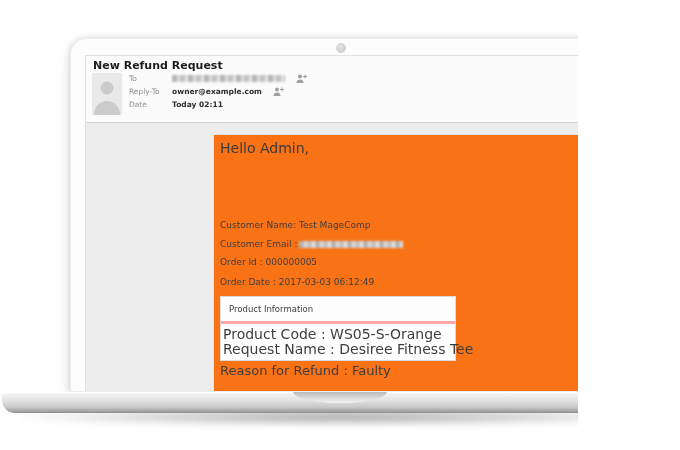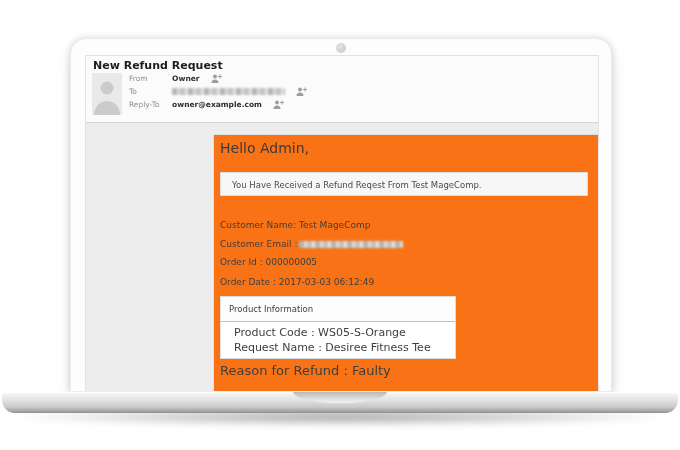--- a/index.html
+++ b/index.html
@@ -1,16 +1,16 @@
 <!DOCTYPE html>
 <html><head>
 <meta charset="utf-8">
 <style>
   html,body{margin:0;padding:0;background:#ffffff;}
-  .stage{position:relative;width:680px;height:450px;overflow:hidden;
+  .stage{position:relative;width:578px;height:450px;overflow:hidden;
          font-family:"DejaVu Sans","Liberation Sans",sans-serif;}
 
   
   .floor-shadow{position:absolute;left:18px;top:408px;width:644px;height:18px;
     background:radial-gradient(ellipse at center, rgba(0,0,0,0.34) 0%, rgba(0,0,0,0.14) 45%, rgba(0,0,0,0) 74%);
     filter:blur(3px);z-index:0;}
   .lid{position:absolute;left:70px;top:38px;width:542px;height:354px;
     background:#fdfdfd;border-radius:16px 16px 0 0;z-index:1;
     box-shadow:0 0 7px rgba(0,0,0,0.14), 0 8px 16px rgba(0,0,0,0.10);
     border:1px solid #ececec;box-sizing:border-box;}
@@ -45,23 +45,23 @@
   .email-body{position:absolute;left:0;top:67px;right:0;bottom:0;background:#ededed;}
   .panel{position:absolute;left:127px;top:11px;width:386px;bottom:-2px;background:#f97316;
     border:1px solid #e2e2e2;box-sizing:border-box;}
   .greeting{position:absolute;left:6px;top:5px;font-size:14px;color:#3a3a3a;}
   .notice{position:absolute;left:6px;top:37px;width:368px;height:24px;line-height:24px;
     background:#f7f7f7;border:1px solid #dcdcdc;box-sizing:border-box;
     font-size:8.5px;color:#4a4a4a;padding-left:11px;white-space:nowrap;overflow:hidden;}
   .detail{position:absolute;left:6px;font-size:9px;color:#3e3e3e;white-space:nowrap;line-height:12px;}
   .d0{top:84px;} .d1{top:103px;} .d2{top:121px;} .d3{top:141px;}
   .ptable{position:absolute;left:6px;top:161px;width:236px;border:1px solid #dcdcdc;box-sizing:border-box;background:#fff;}
-  .ptable-header{border-bottom:1px solid #fca5a5;padding:7px 8px;font-size:8.5px;color:#3e3e3e;background:#fdfdfd;}
+  .ptable-header{border-bottom:3px solid #fca5a5;padding:7px 8px;font-size:8.5px;color:#3e3e3e;background:#fdfdfd;}
   .ptable-body{padding:3px 2px;}
-  .ptable-row{font-size:11px;color:#3e3e3e;line-height:15px;white-space:nowrap;margin-left:11px;}
+  .ptable-row{font-size:14px;color:#3e3e3e;line-height:15px;white-space:nowrap;}
   .reason{position:absolute;left:6px;top:230px;font-size:13px;color:#3e3e3e;line-height:12px;}
 </style>
 </head>
 <body>
 
 <div class="stage">
 
   <div class="floor-shadow"></div>
 
   <div class="lid">
@@ -74,31 +74,20 @@
 
         <div class="avatar">
           <svg width="30" height="42" viewBox="0 0 30 42">
             <circle cx="15" cy="15" r="6.5" fill="#cbcbcb"></circle>
             <path d="M2,42 a13,14 0 0 1 26,0 z" fill="#cbcbcb"></path>
           </svg>
         </div>
 
         <div class="hdr-fields">
           <div class="hdr-row">
-            <span class="hdr-label">From</span>
-            <span class="hdr-value">Owner</span>
-            <span class="person-icon">
-              <svg width="11" height="9" viewBox="0 0 11 9">
-                  <circle cx="4" cy="2.4" r="2" fill="#9e9e9e"></circle>
-                  <path d="M0.5,9 a3.5,3.6 0 0 1 7,0 z" fill="#9e9e9e"></path>
-                  <path d="M9,0.5 v4 M7,2.5 h4" stroke="#9e9e9e" stroke-width="1" fill="none"></path>
-                </svg>
-            </span>
-          </div>
-          <div class="hdr-row">
             <span class="hdr-label">To</span>
             <span class="redacted to"></span>
             <span class="person-icon">
               <svg width="11" height="9" viewBox="0 0 11 9">
                   <circle cx="4" cy="2.4" r="2" fill="#9e9e9e"></circle>
                   <path d="M0.5,9 a3.5,3.6 0 0 1 7,0 z" fill="#9e9e9e"></path>
                   <path d="M9,0.5 v4 M7,2.5 h4" stroke="#9e9e9e" stroke-width="1" fill="none"></path>
                 </svg>
             </span>
           </div>
@@ -106,29 +95,32 @@
             <span class="hdr-label">Reply-To</span>
             <span class="hdr-value">owner@example.com</span>
             <span class="person-icon">
               <svg width="11" height="9" viewBox="0 0 11 9">
                   <circle cx="4" cy="2.4" r="2" fill="#9e9e9e"></circle>
                   <path d="M0.5,9 a3.5,3.6 0 0 1 7,0 z" fill="#9e9e9e"></path>
                   <path d="M9,0.5 v4 M7,2.5 h4" stroke="#9e9e9e" stroke-width="1" fill="none"></path>
                 </svg>
             </span>
           </div>
+          <div class="hdr-row">
+            <span class="hdr-label">Date</span>
+            <span class="hdr-value">Today 02:11</span>
+          </div>
         </div>
       </div>
 
       <div class="email-body">
         <div class="panel">
 
           <div class="greeting">Hello Admin,</div>
 
-          <div class="notice">You Have Received a Refund Reqest From Test MageComp.</div>
 
           <div class="detail d0"><span>Customer Name:</span><span> Test MageComp</span></div>
 
           <div class="detail d1"><span>Customer Email :</span><span class="redacted mail"></span></div>
 
           <div class="detail d2"><span>Order Id :</span><span> 000000005</span></div>
 
           <div class="detail d3"><span>Order Date :</span><span> 2017-03-03 06:12:49</span></div>
 
           <div class="ptable">

